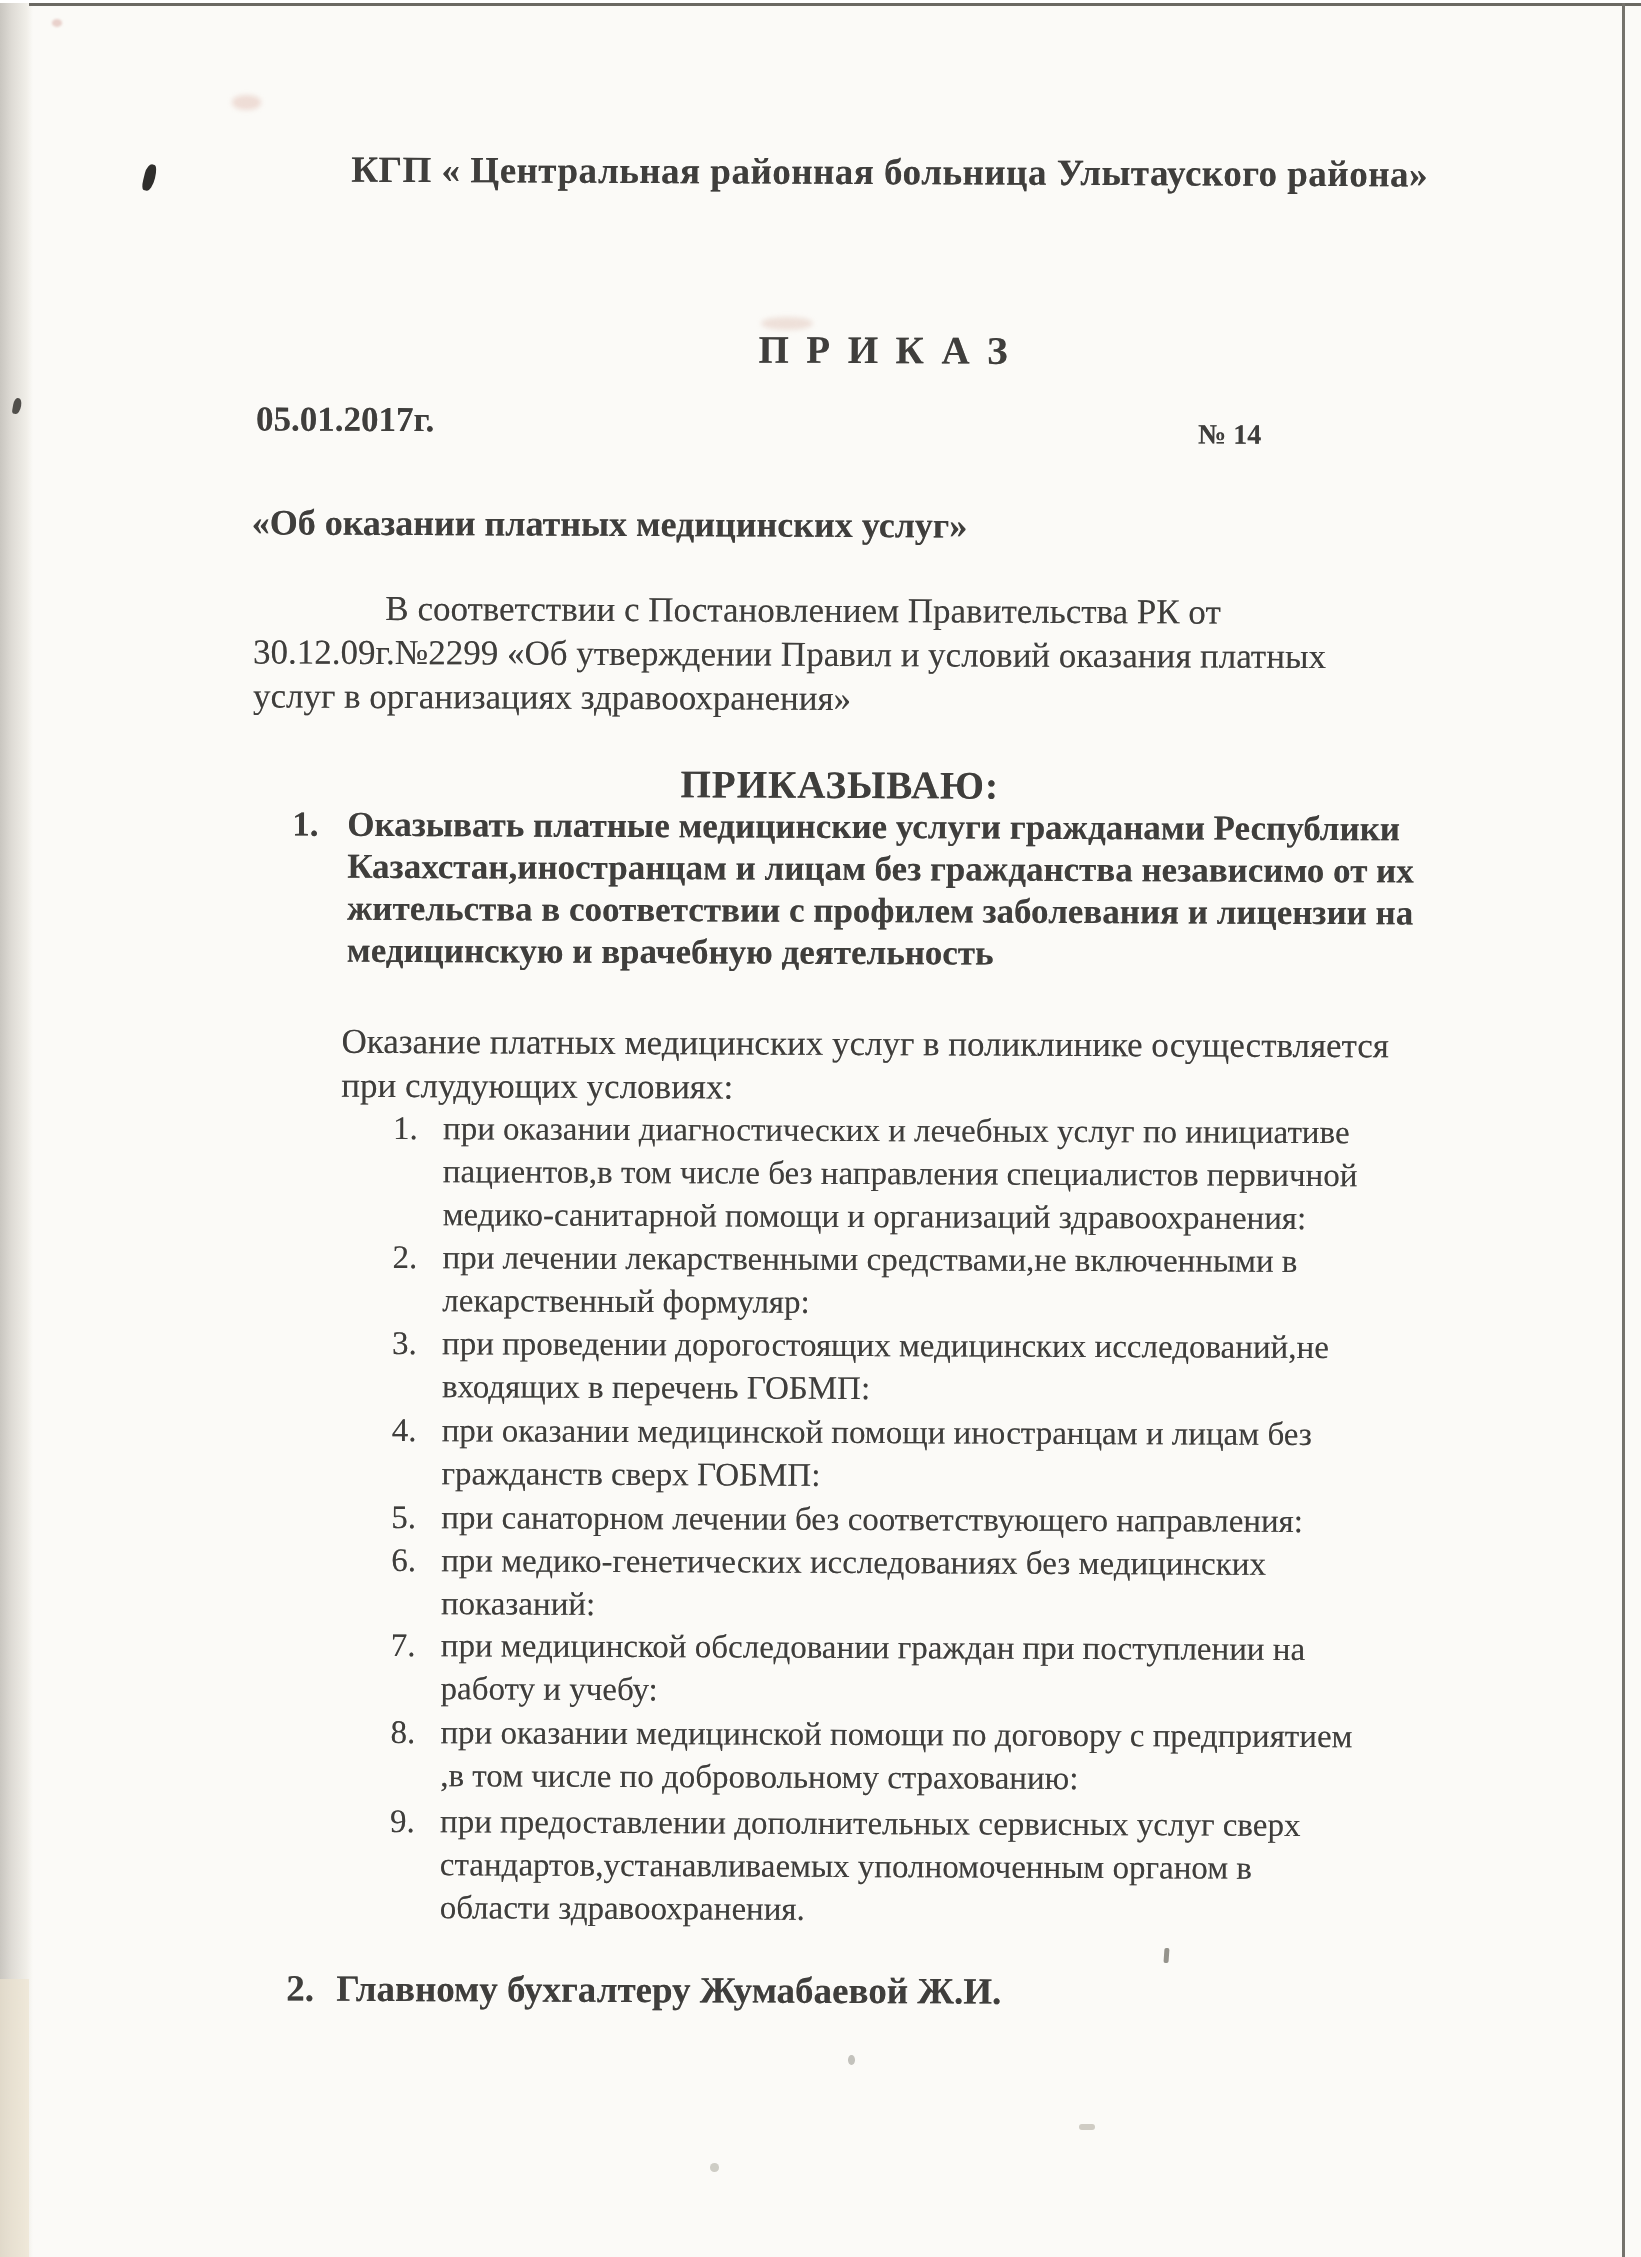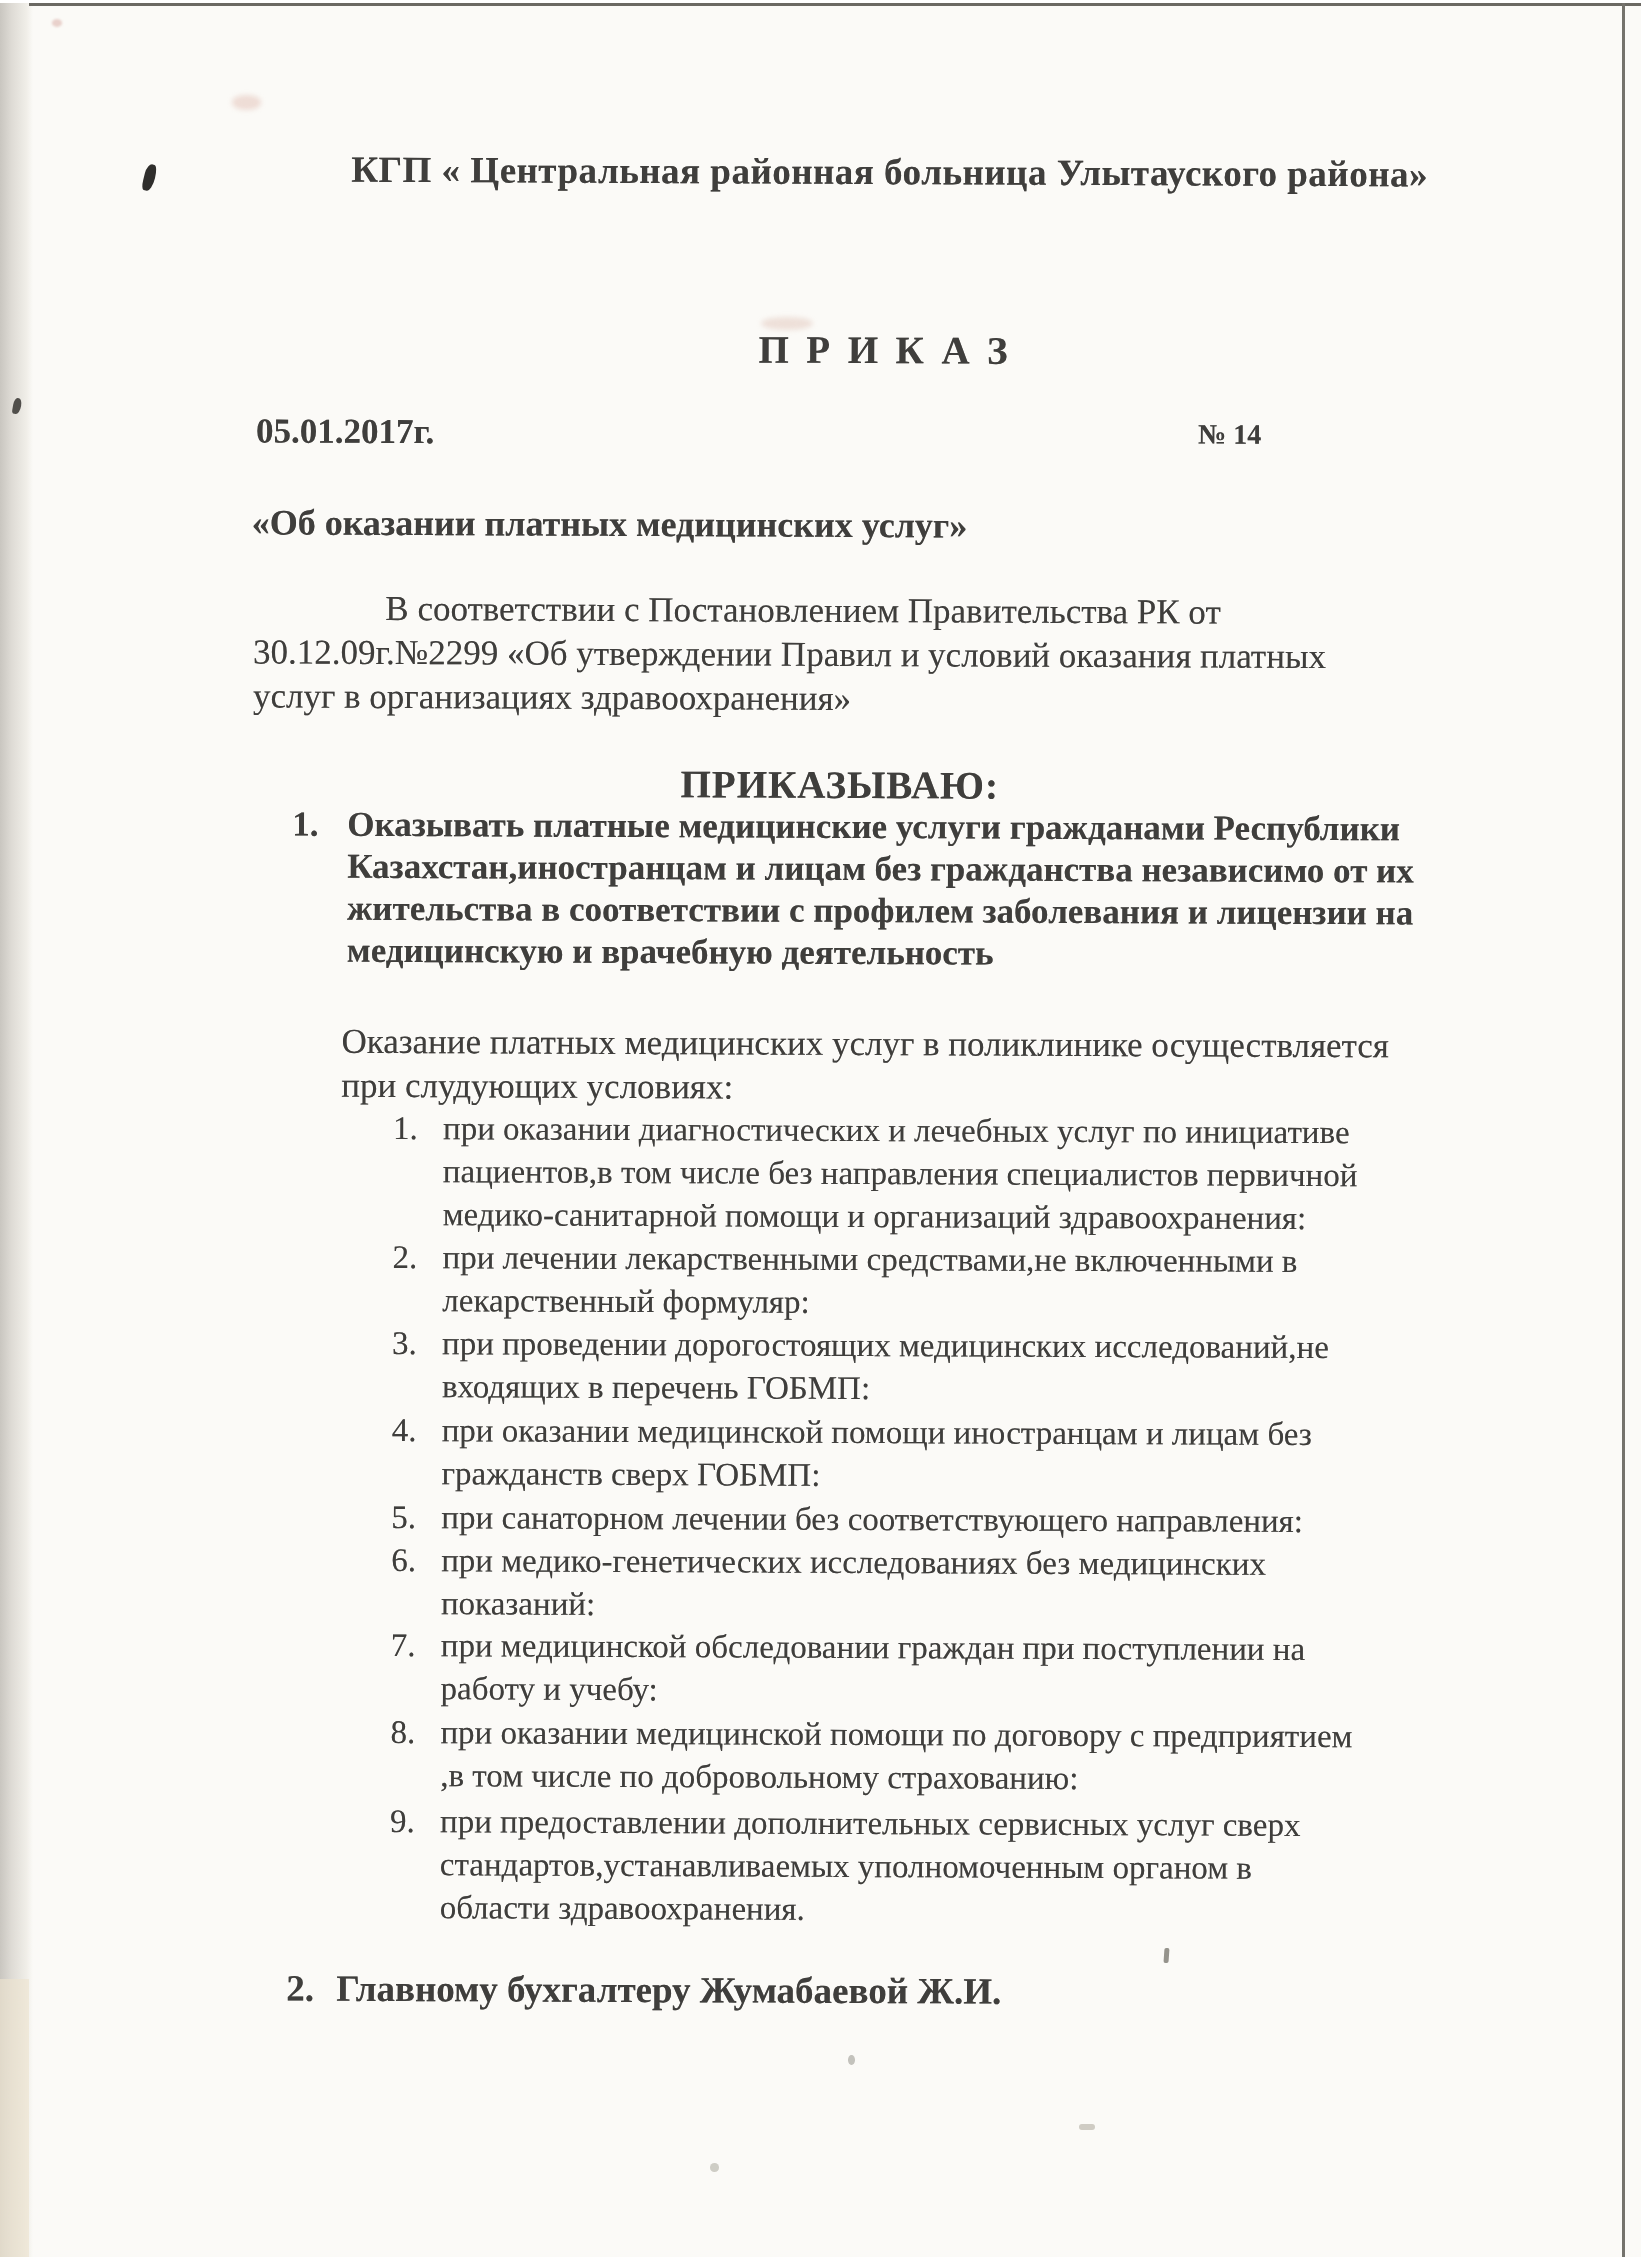--- a/index.html
+++ b/index.html
@@ -18,21 +18,21 @@
     transform-origin:386px 0px;
   }
   .content div,.content span{
     text-shadow:0 0 0.6px rgba(64,62,60,.55);
     white-space:nowrap;
   }
   .abs{position:absolute;}
 
   .org{left:352px;top:148px;font-size:37px;font-weight:bold;letter-spacing:0.5px;}
   .doctitle{left:760px;top:325px;font-size:39px;font-weight:bold;letter-spacing:3.9px;}
-  .date{left:258px;top:412px;font-size:35px;font-weight:bold;}
+  .date{left:258px;top:400px;font-size:35px;font-weight:bold;}
   .num{left:1200px;top:415px;font-size:28px;font-weight:bold;}
   .subject{left:254px;top:502px;font-size:36px;font-weight:bold;}
 
   .preamble{left:256px;top:587px;font-size:35px;line-height:44px;}
   .preamble .ind{padding-left:132px;}
 
   .resolution{left:684px;top:760px;font-size:39px;font-weight:bold;letter-spacing:1px;}
 
   .item1{left:351px;top:804px;font-size:35px;font-weight:bold;line-height:42px;}
   .item1 .inum{position:absolute;left:-55px;top:0;}

